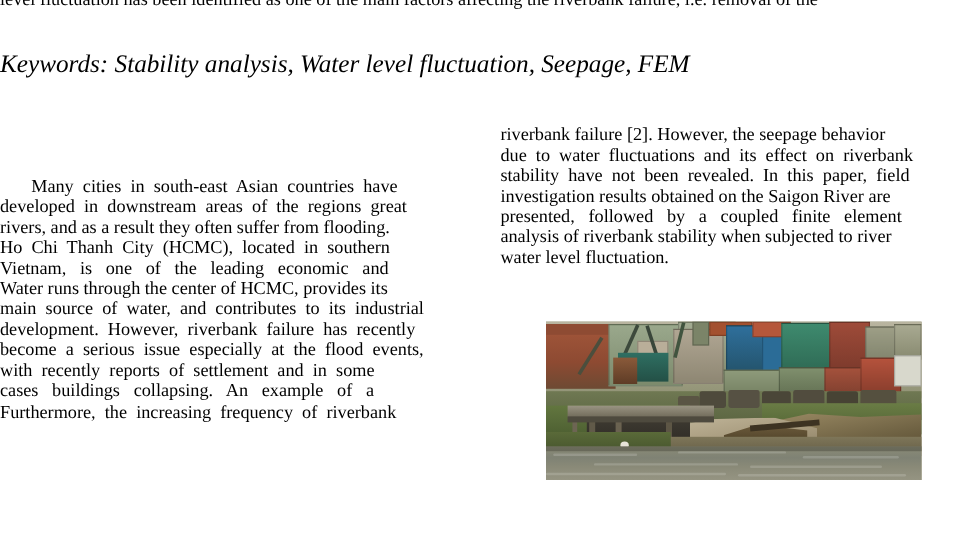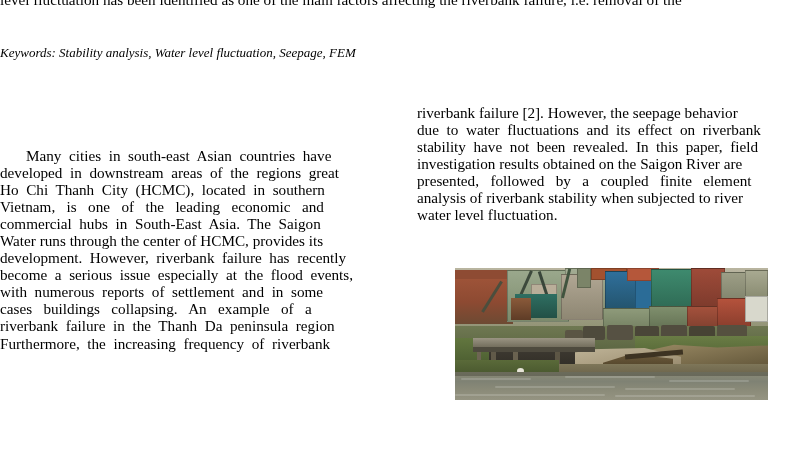--- a/index.html
+++ b/index.html
@@ -40,21 +40,21 @@
     display: block;
     white-space: nowrap;
   }
 
   
   .keywords {
     position: absolute;
     left: 0px;
     top: 44px;
     width: 800px;
-    font-size: 13px;
+    font-size: 21px;
     line-height: 18px;
     font-style: italic;
     white-space: nowrap;
   }
 
   
   .section-heading {
     position: absolute;
     left: 0px;
     top: 106px;
@@ -280,29 +280,29 @@
   <div class="abstract-tail">
     <span class="ln">level fluctuation has been identified as one of the main factors affecting the riverbank failure, i.e. removal of the</span>
   </div>
 
   <div class="keywords">Keywords: Stability analysis, Water level fluctuation, Seepage, FEM</div>
 
 
   <div class="col col-left">
     <div class="lline"><span class="indent"></span><span>Many  cities  in  south-east  Asian  countries  have</span></div>
     <div class="lline">developed  in  downstream  areas  of  the  regions  great</div>
+    <div class="lline">rivers, and as a result they often suffer from flooding.</div>
     <div class="lline">Ho  Chi  Thanh  City  (HCMC),  located  in  southern</div>
     <div class="lline">Vietnam,   is   one   of   the   leading   economic   and</div>
-    <div class="lline">commercial  hubs  in  South-East  Asia.  The  Saigon</div>
     <div class="lline">Water runs through the center of HCMC, provides its</div>
+    <div class="lline">main  source  of  water,  and  contributes  to  its  industrial</div>
     <div class="lline">development.  However,  riverbank  failure  has  recently</div>
     <div class="lline">become  a  serious  issue  especially  at  the  flood  events,</div>
-    <div class="lline">with  numerous  reports  of  settlement  and  in  some</div>
+    <div class="lline">with  recently  reports  of  settlement  and  in  some</div>
     <div class="lline">cases   buildings   collapsing.   An   example   of   a</div>
-    <div class="lline">riverbank  failure  in  the  Thanh  Da  peninsula  region</div>
     <div class="lline">Furthermore,  the  increasing  frequency  of  riverbank</div>
   </div>
 
   <div class="col col-right">
     <div class="lline">riverbank failure [2]. However, the seepage behavior</div>
     <div class="lline">due  to  water  fluctuations  and  its  effect  on  riverbank</div>
     <div class="lline">stability  have  not  been  revealed.  In  this  paper,  field</div>
     <div class="lline">investigation results obtained on the Saigon River are</div>
     <div class="lline">presented,   followed   by   a   coupled   finite   element</div>
     <div class="lline">analysis of riverbank stability when subjected to river</div>

